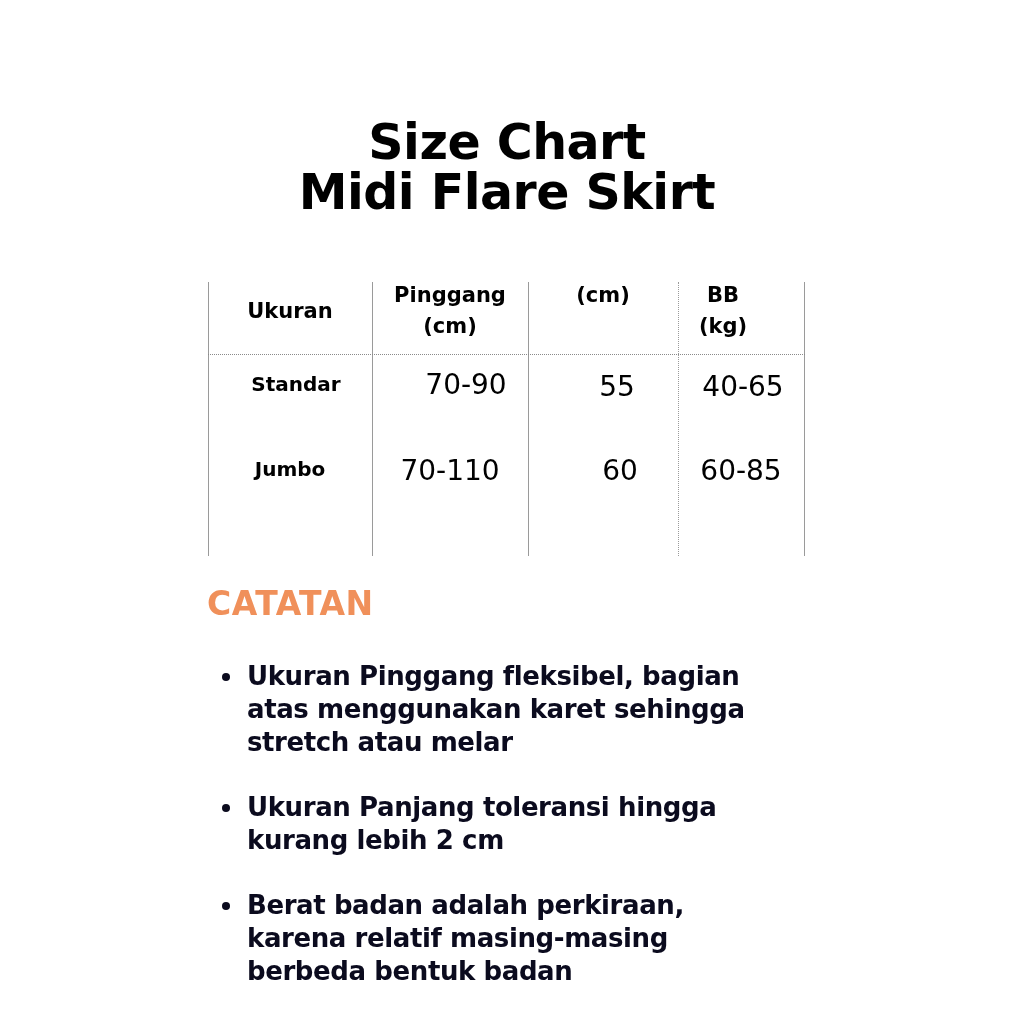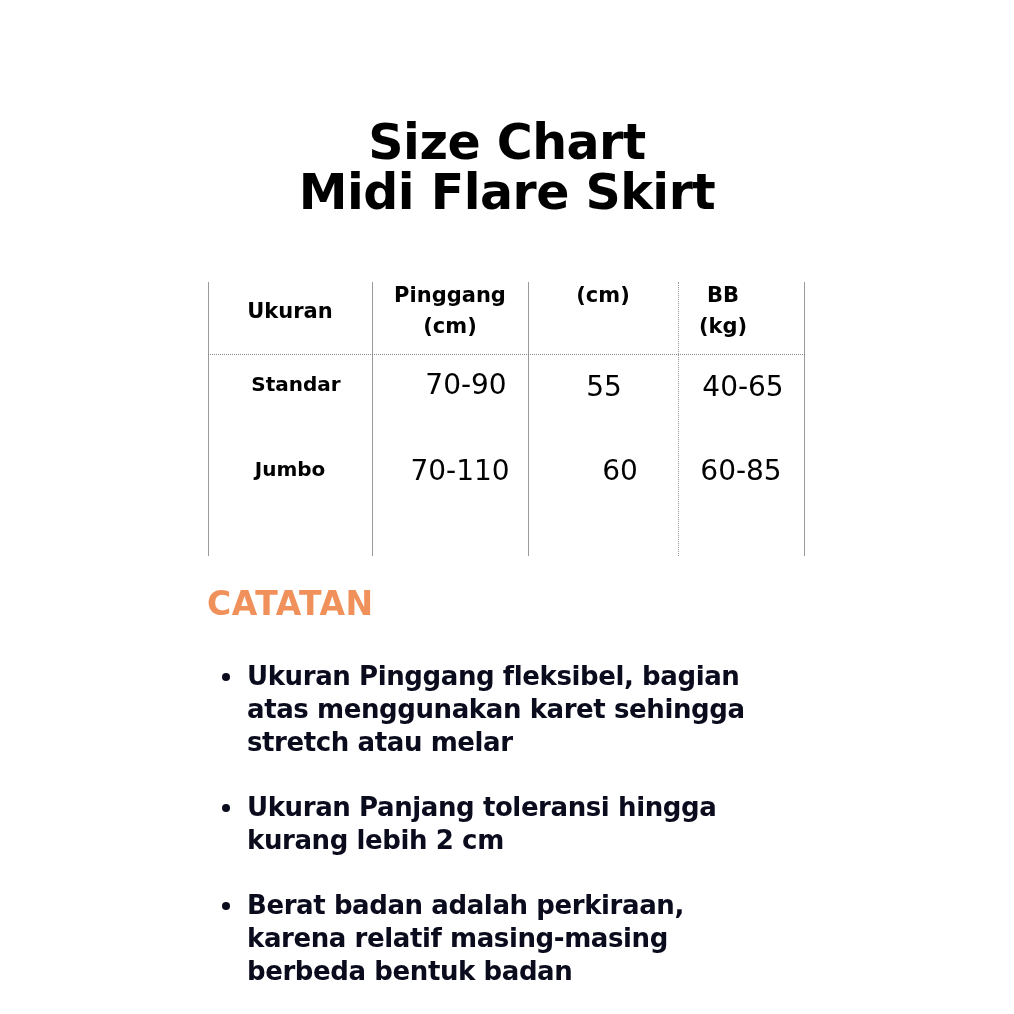--- a/index.html
+++ b/index.html
@@ -49,25 +49,25 @@
   <div class="cell hdr" style="left:320px; width:150px; top:-2px;">
     <div>(cm)</div>
   </div>
   <div class="cell hdr" style="left:452px; width:126px; top:-2px;">
     <div>BB</div>
     <div>(kg)</div>
   </div>
 
   <div class="cell rowlabel" style="left:6px; width:164px; top:90px;">Standar</div>
   <div class="cell val" style="left:172px; width:156px; top:86px;margin-left:8px;">70-90</div>
-  <div class="cell val" style="left:311px; width:154px; top:88px;padding-left:8px;">55</div>
+  <div class="cell val" style="left:324px; width:154px; top:88px;padding-left:8px;">55</div>
   <div class="cell val" style="left:472px; width:126px; top:88px;">40-65</div>
 
   <div class="cell rowlabel" style="left:0; width:164px; top:175px;">Jumbo</div>
-  <div class="cell val" style="left:164px; width:156px; top:172px;padding-left:10px;">70-110</div>
+  <div class="cell val" style="left:164px; width:156px; top:172px;">70-110</div>
   <div class="cell val" style="left:335px; width:154px; top:172px;">60</div>
   <div class="cell val" style="left:470px; width:126px; top:172px;">60-85</div>
 </div>
 
 <div class="notes-title">CATATAN</div>
 
 <ul class="notes">
   <li class="note">
     <span class="bullet"></span>
     <span>Ukuran Pinggang fleksibel, bagian atas menggunakan karet sehingga stretch atau melar</span>

